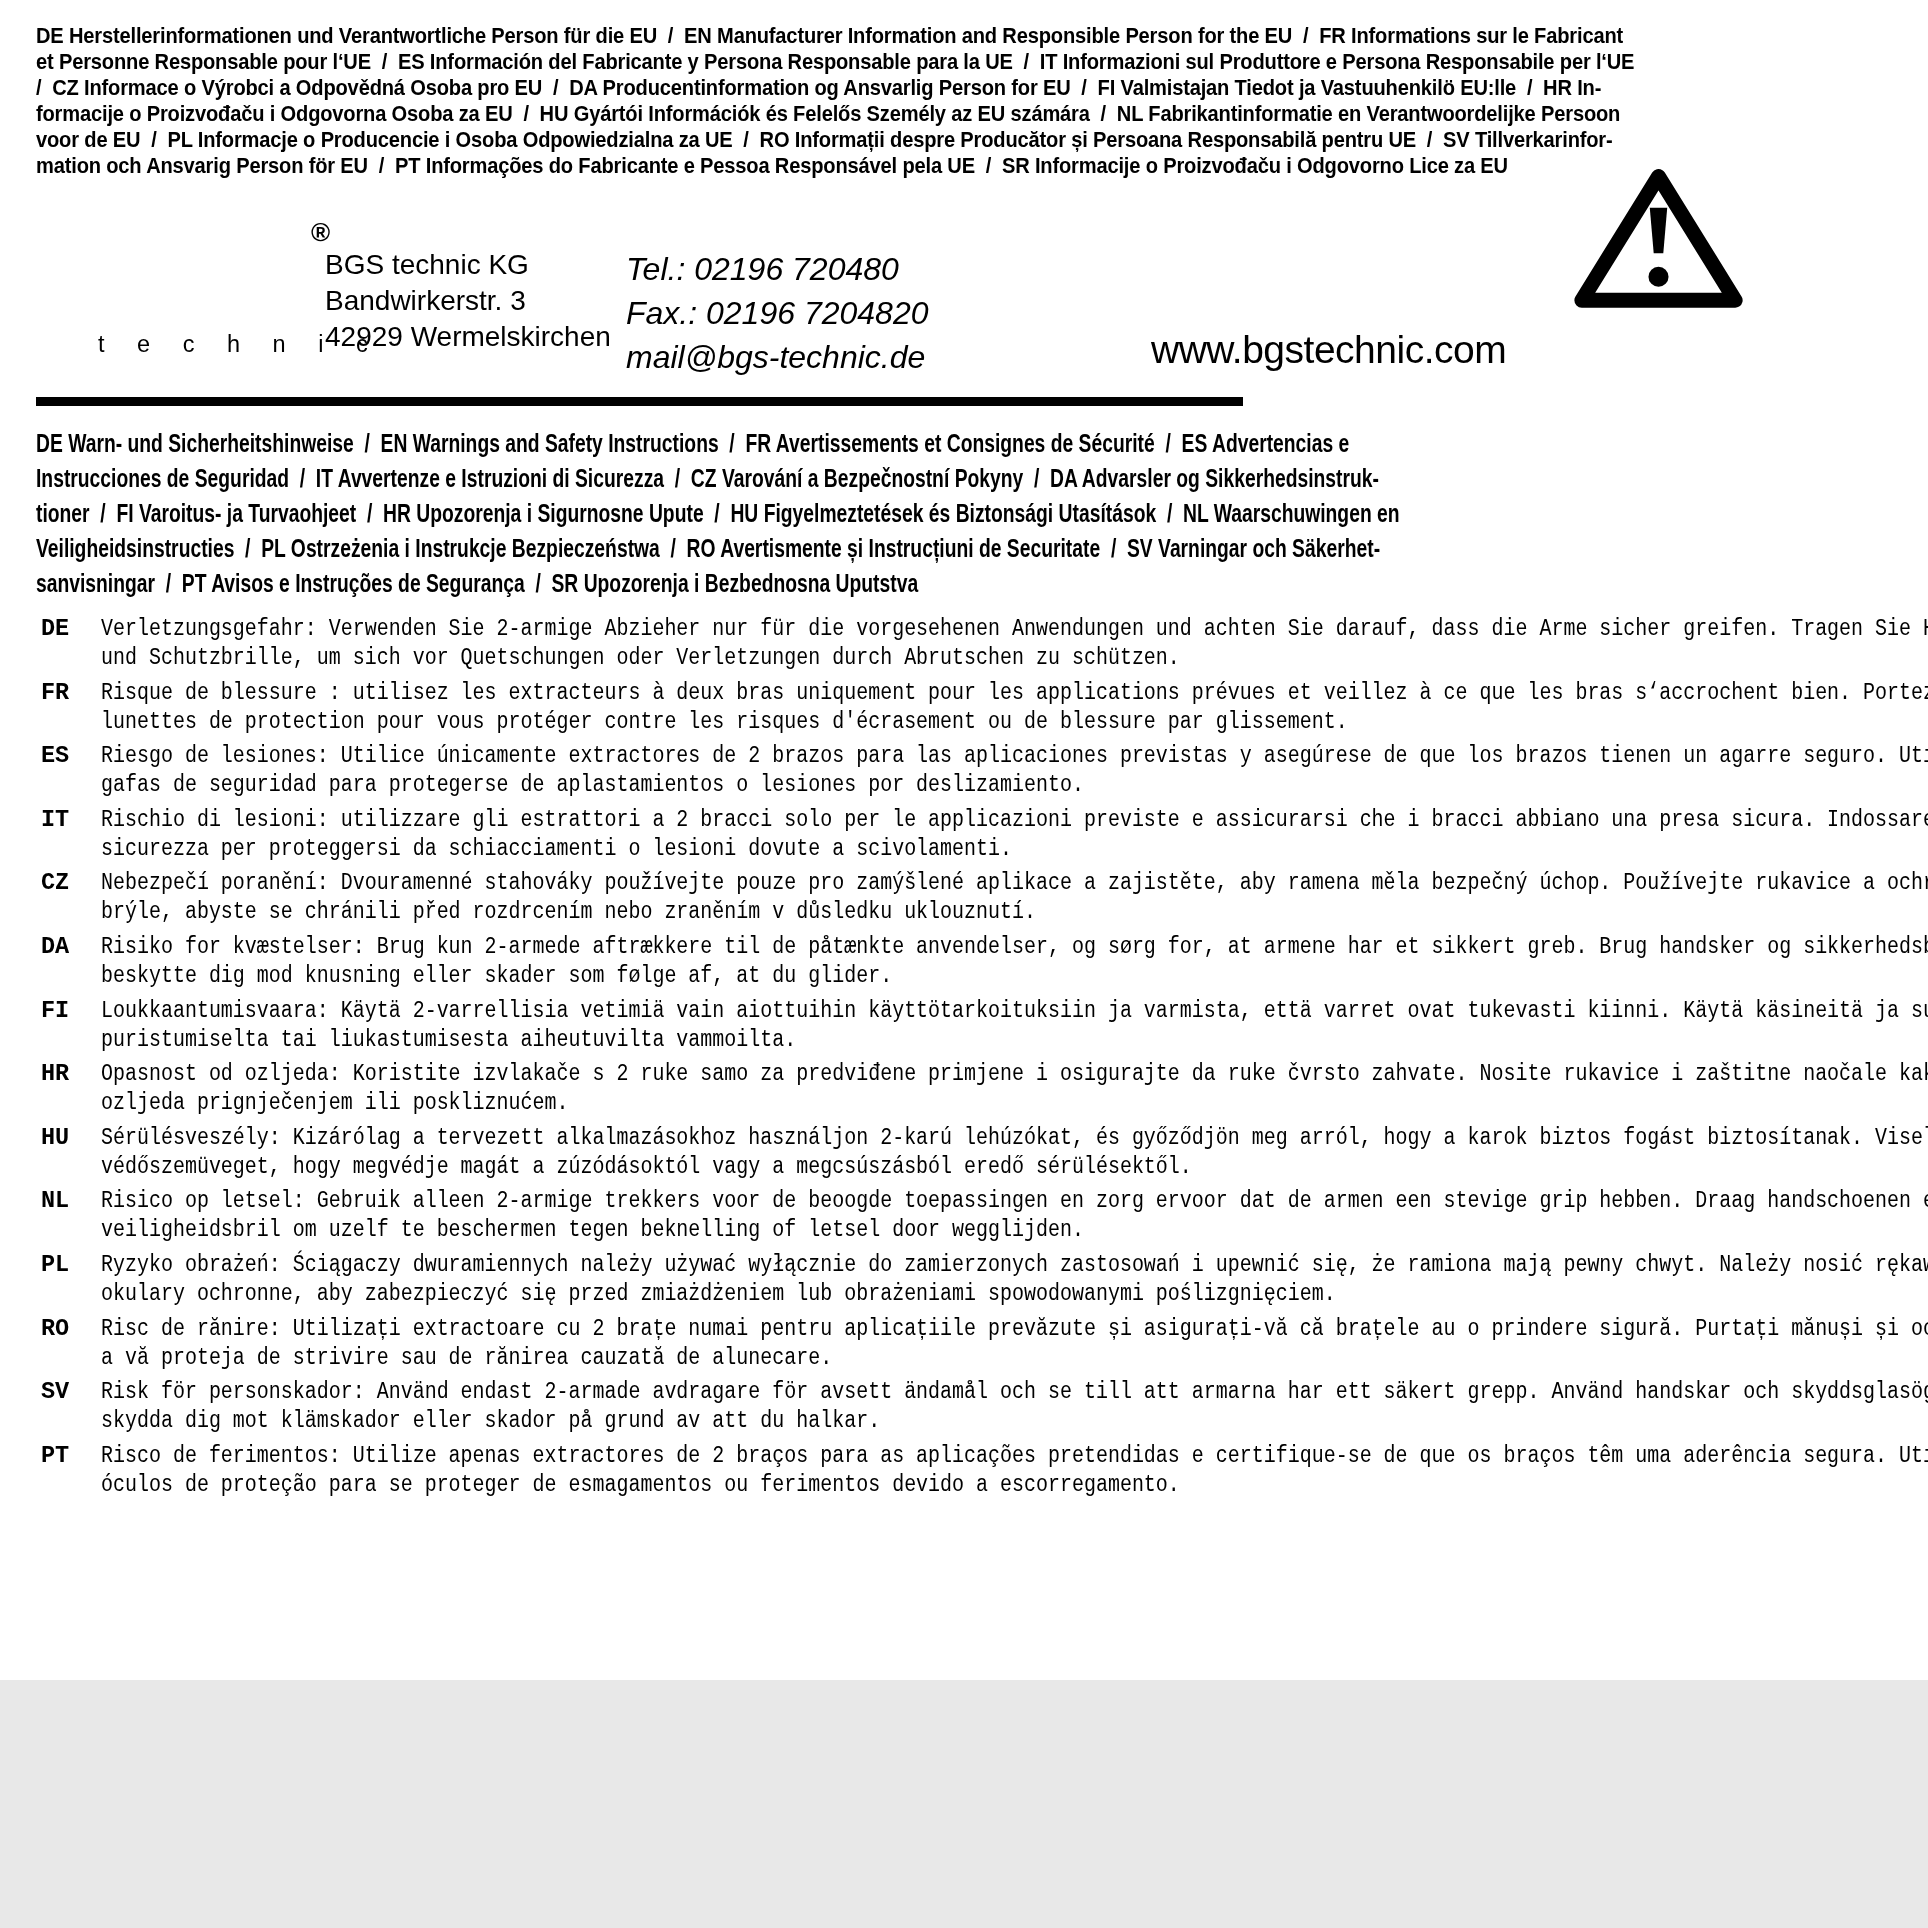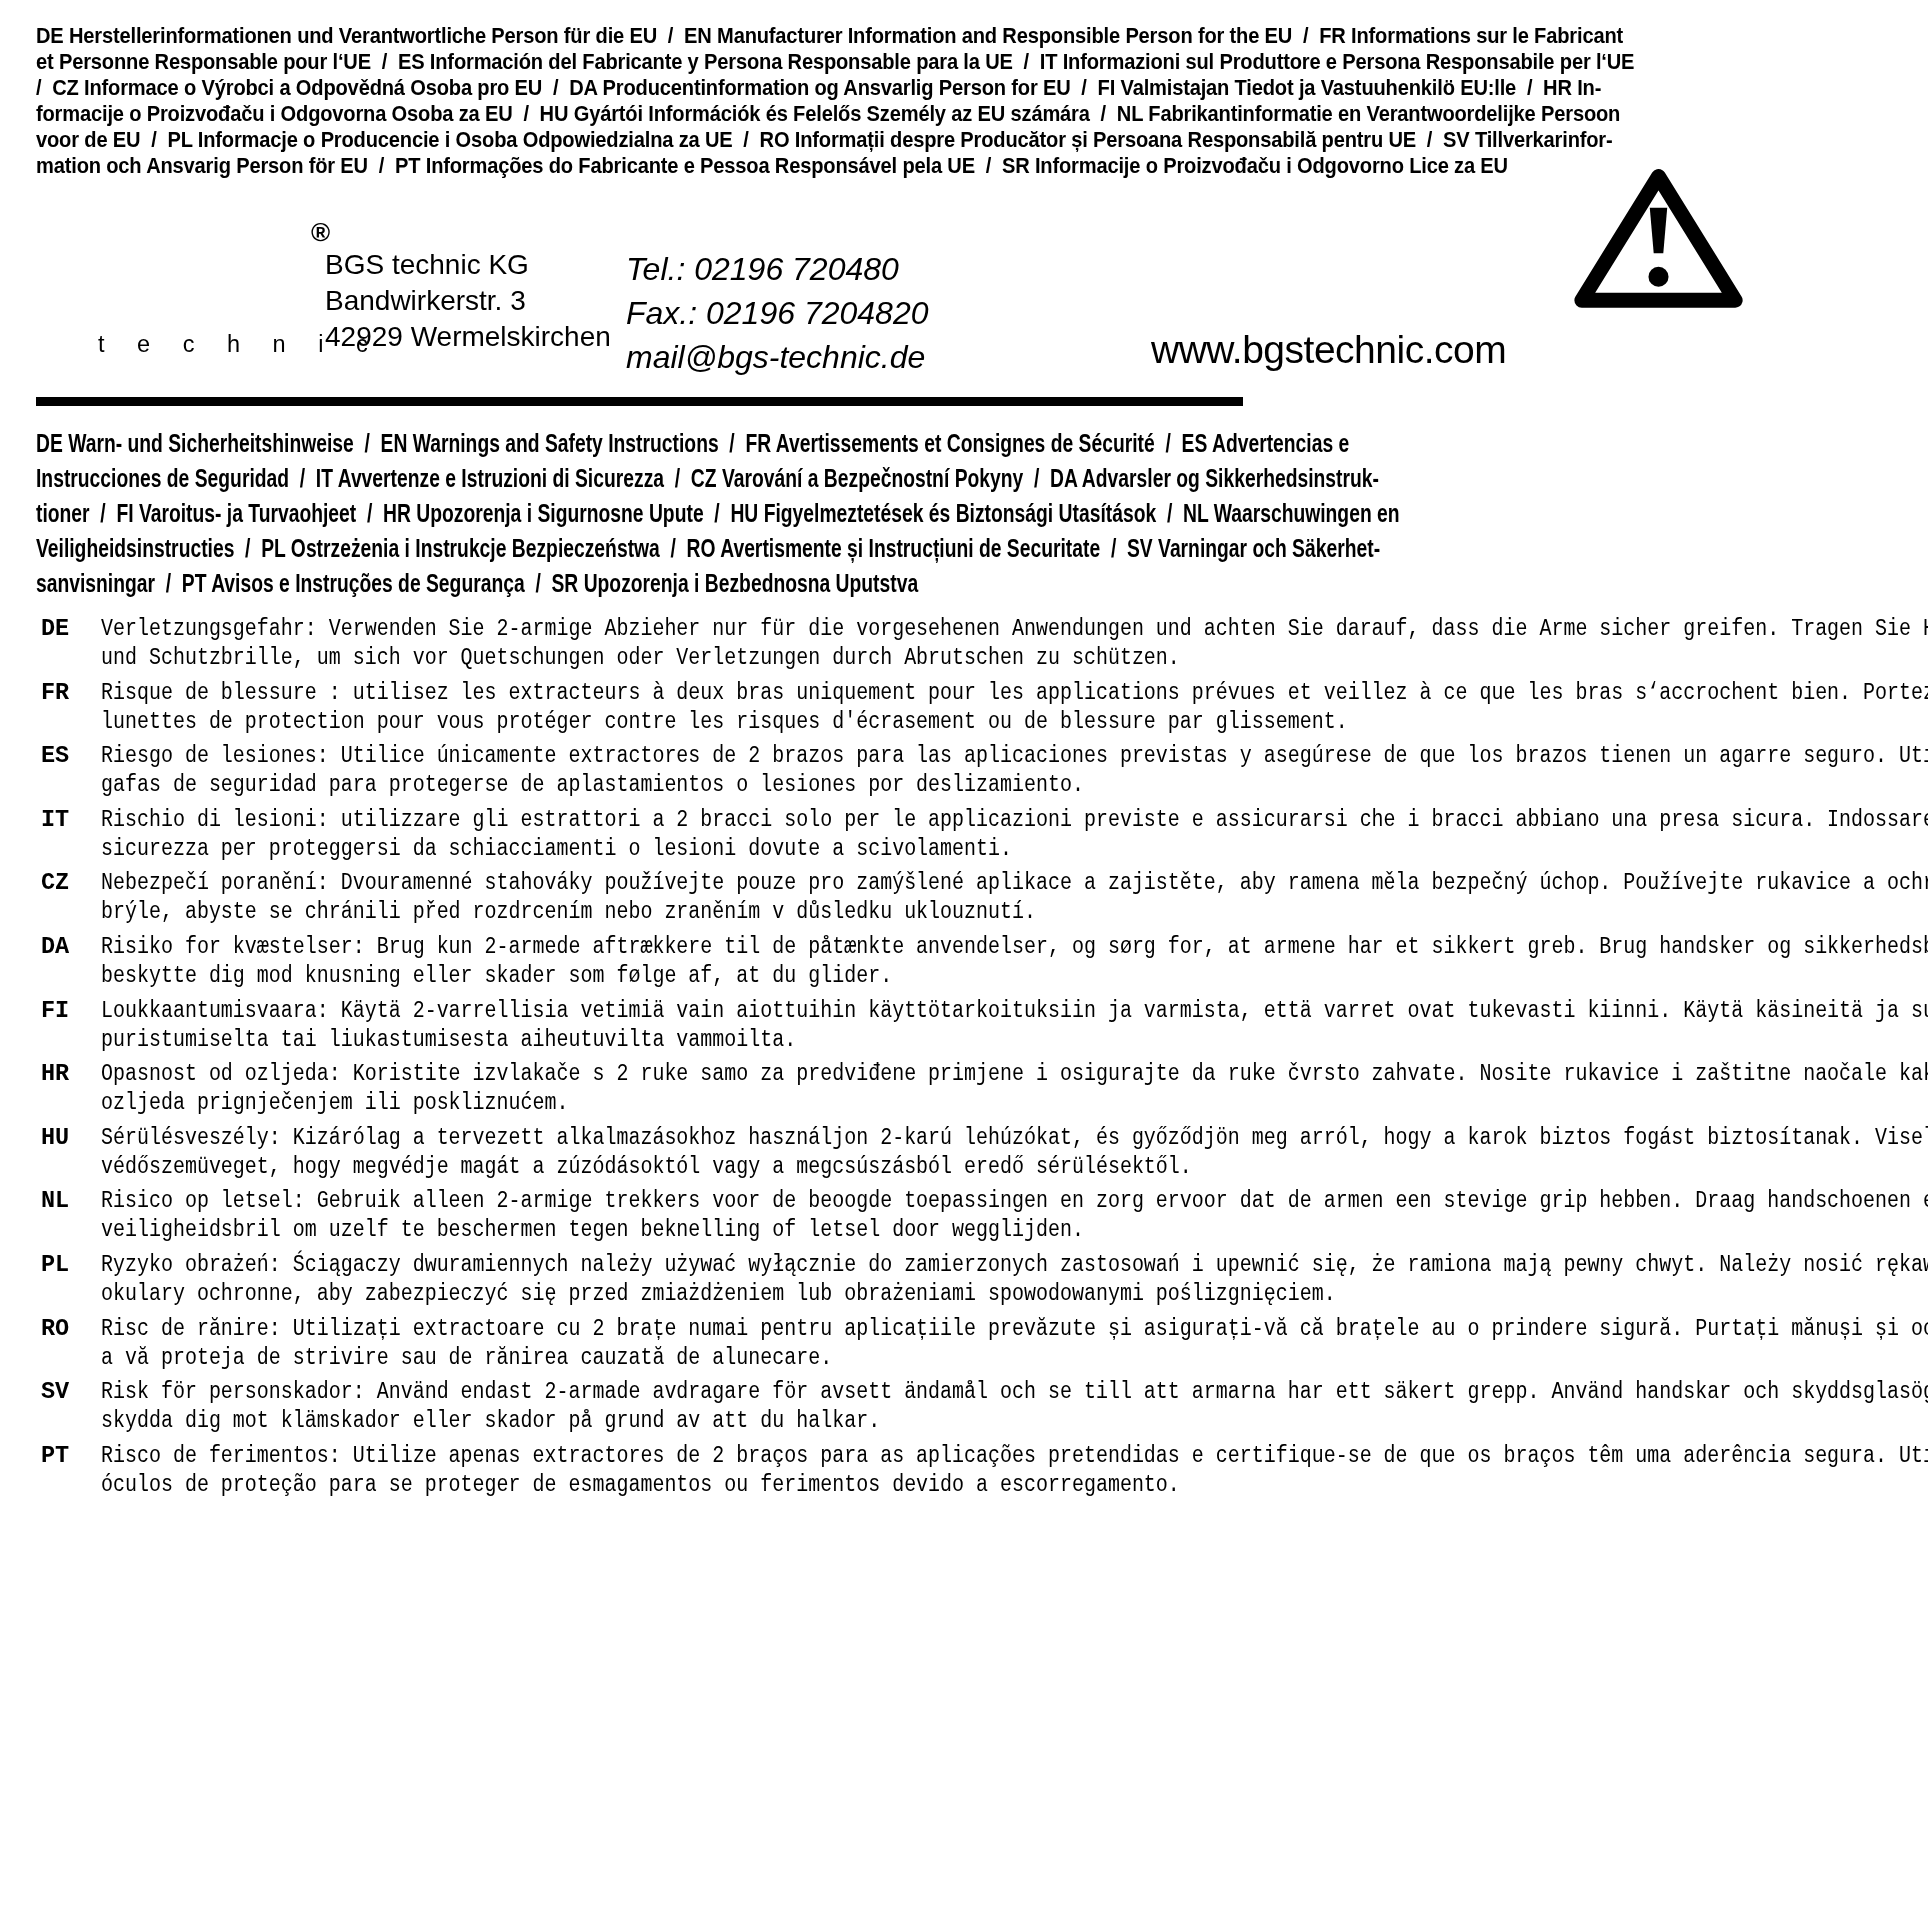--- a/index.html
+++ b/index.html
@@ -1,17 +1,17 @@
 <!DOCTYPE html>
 <html style="font-size:15px"><head>
 <meta charset="utf-8">
 <style>
   html,body { margin:0; padding:0; background:#e8e8e8; }
   #page {
-    position:relative; width:1928px; height:1928px; margin:0 auto;
+    position:relative; width:1928px; height:1680px; margin:0 auto;
     background:#ffffff; overflow:hidden; color:#000;
     font-family:"Liberation Sans", sans-serif;
   }
 
   
   .top-header {
     position:absolute; left:36px; top:22.6px; width:2166px;
     font-weight:bold; font-size:22.6px; line-height:26px;
     letter-spacing:-0.2px; white-space:pre;
     transform:scaleX(0.89); transform-origin:0 0;

